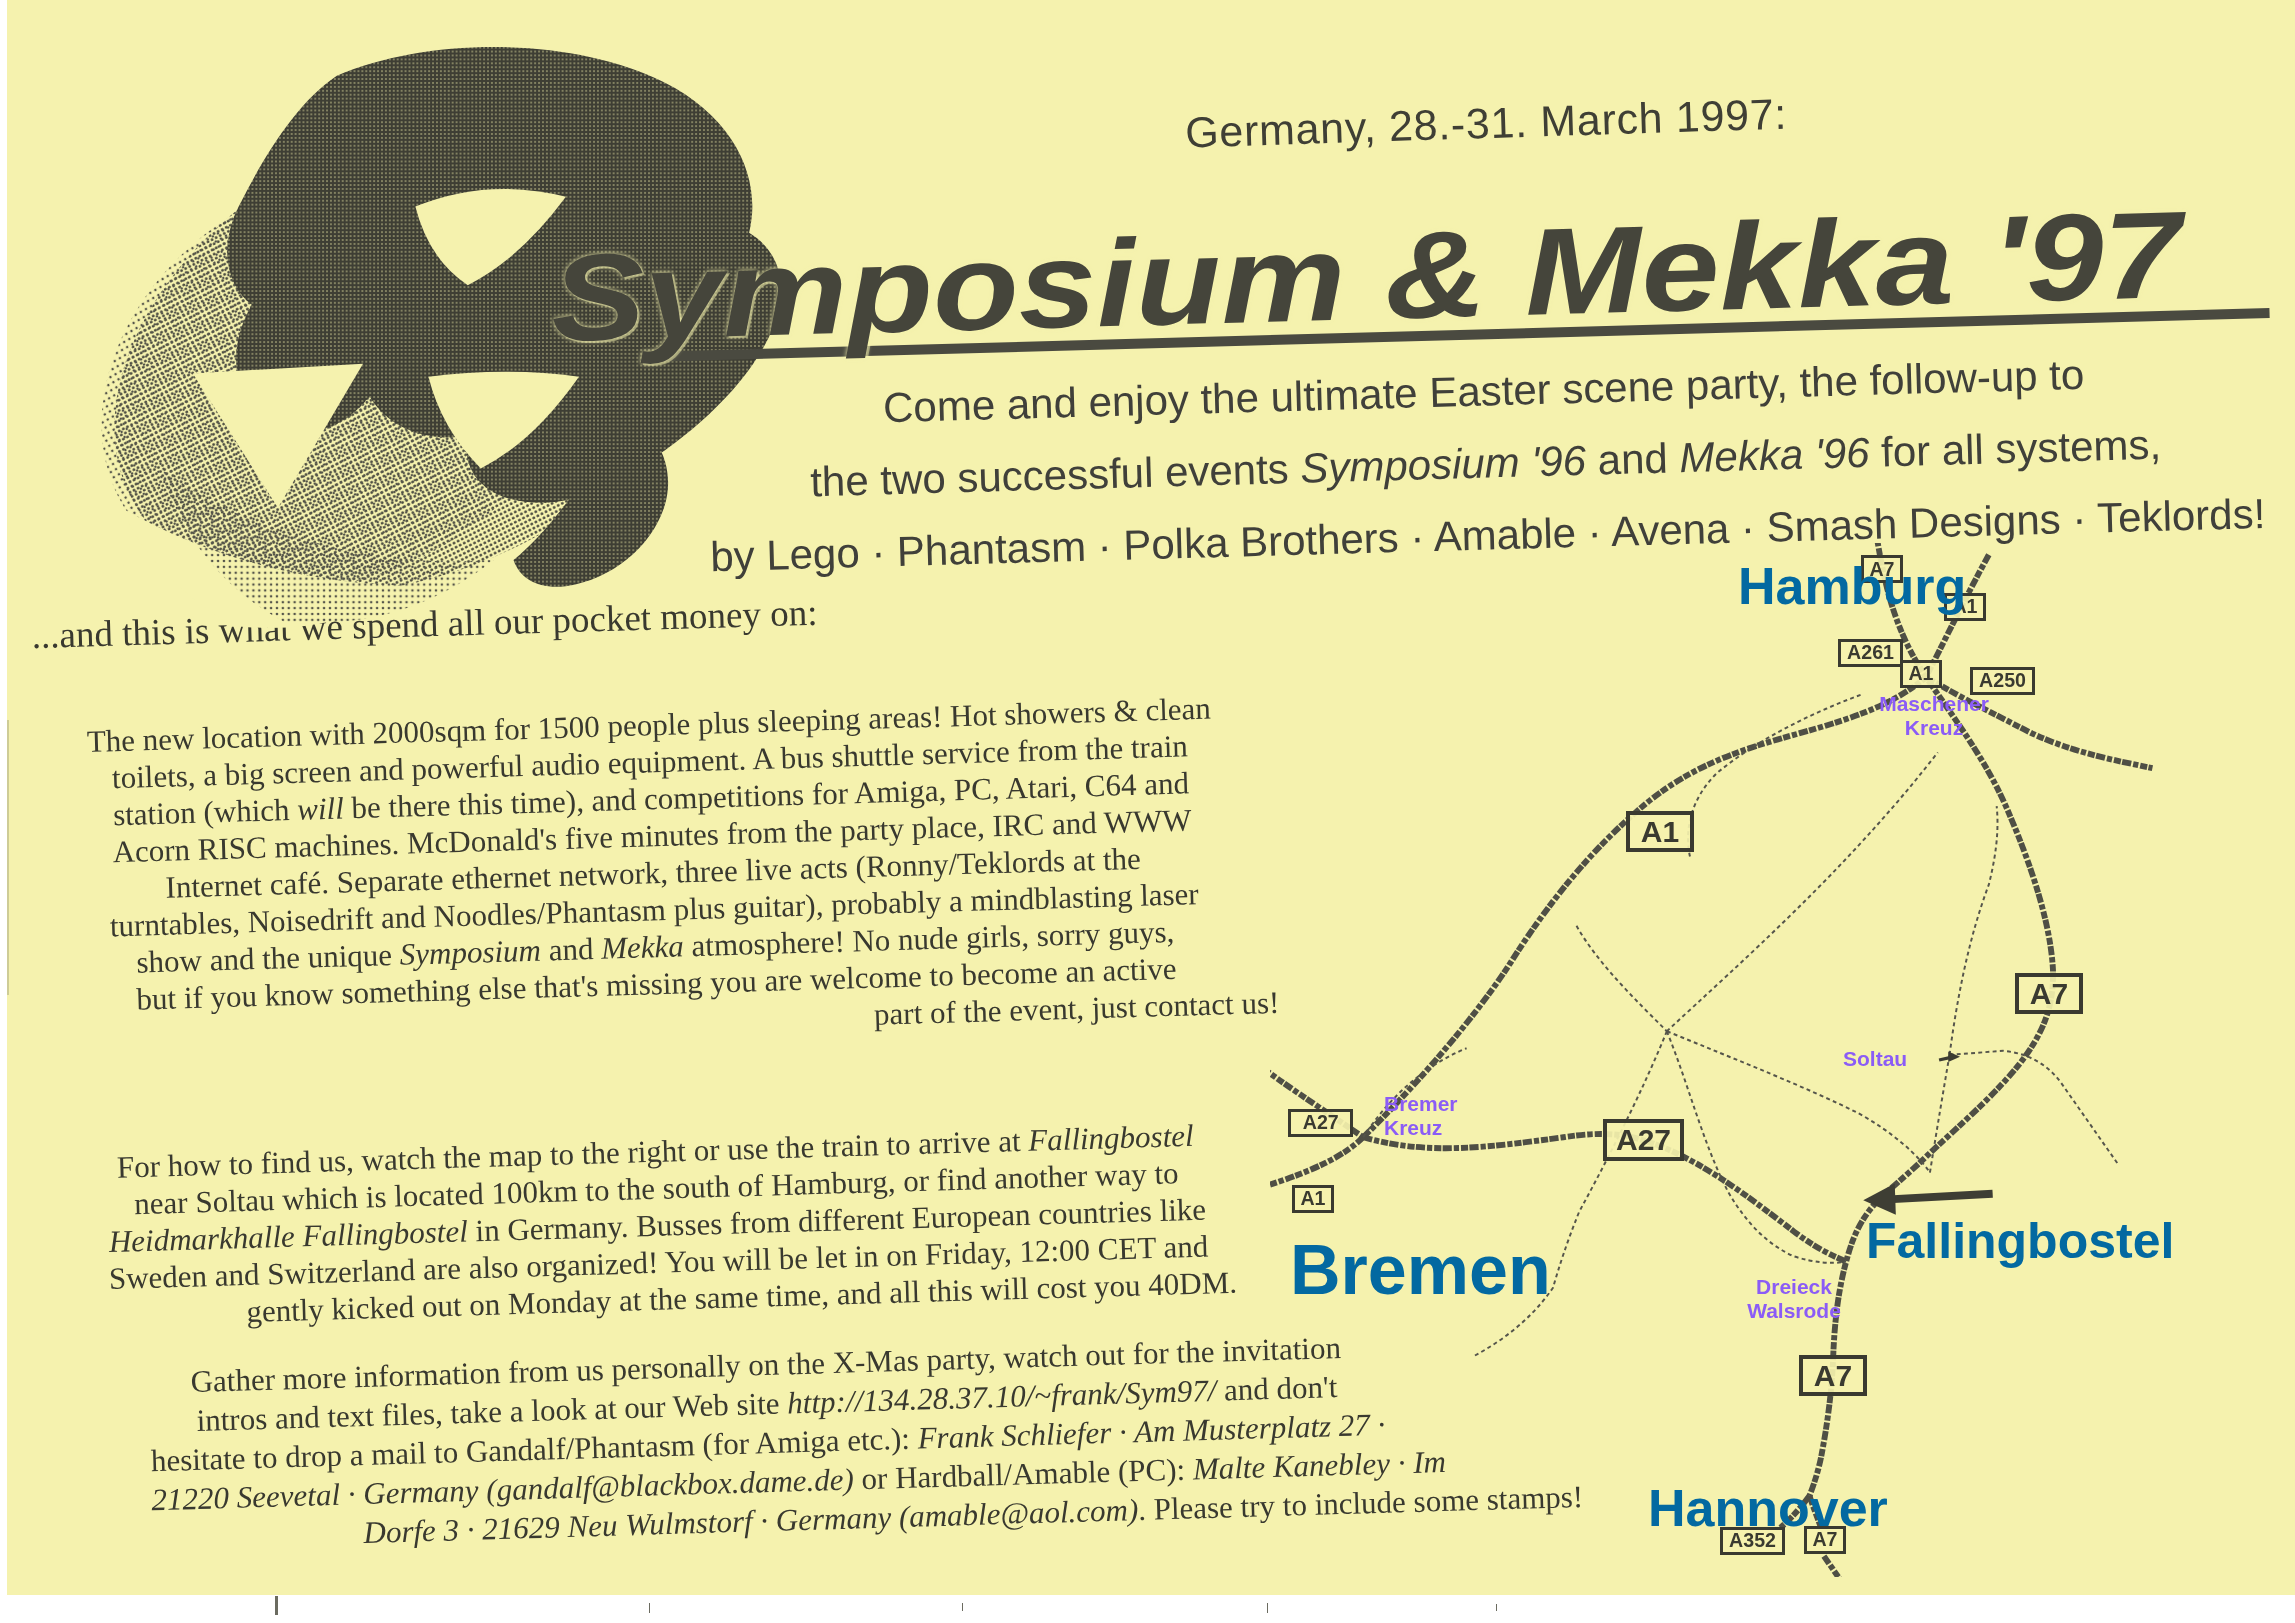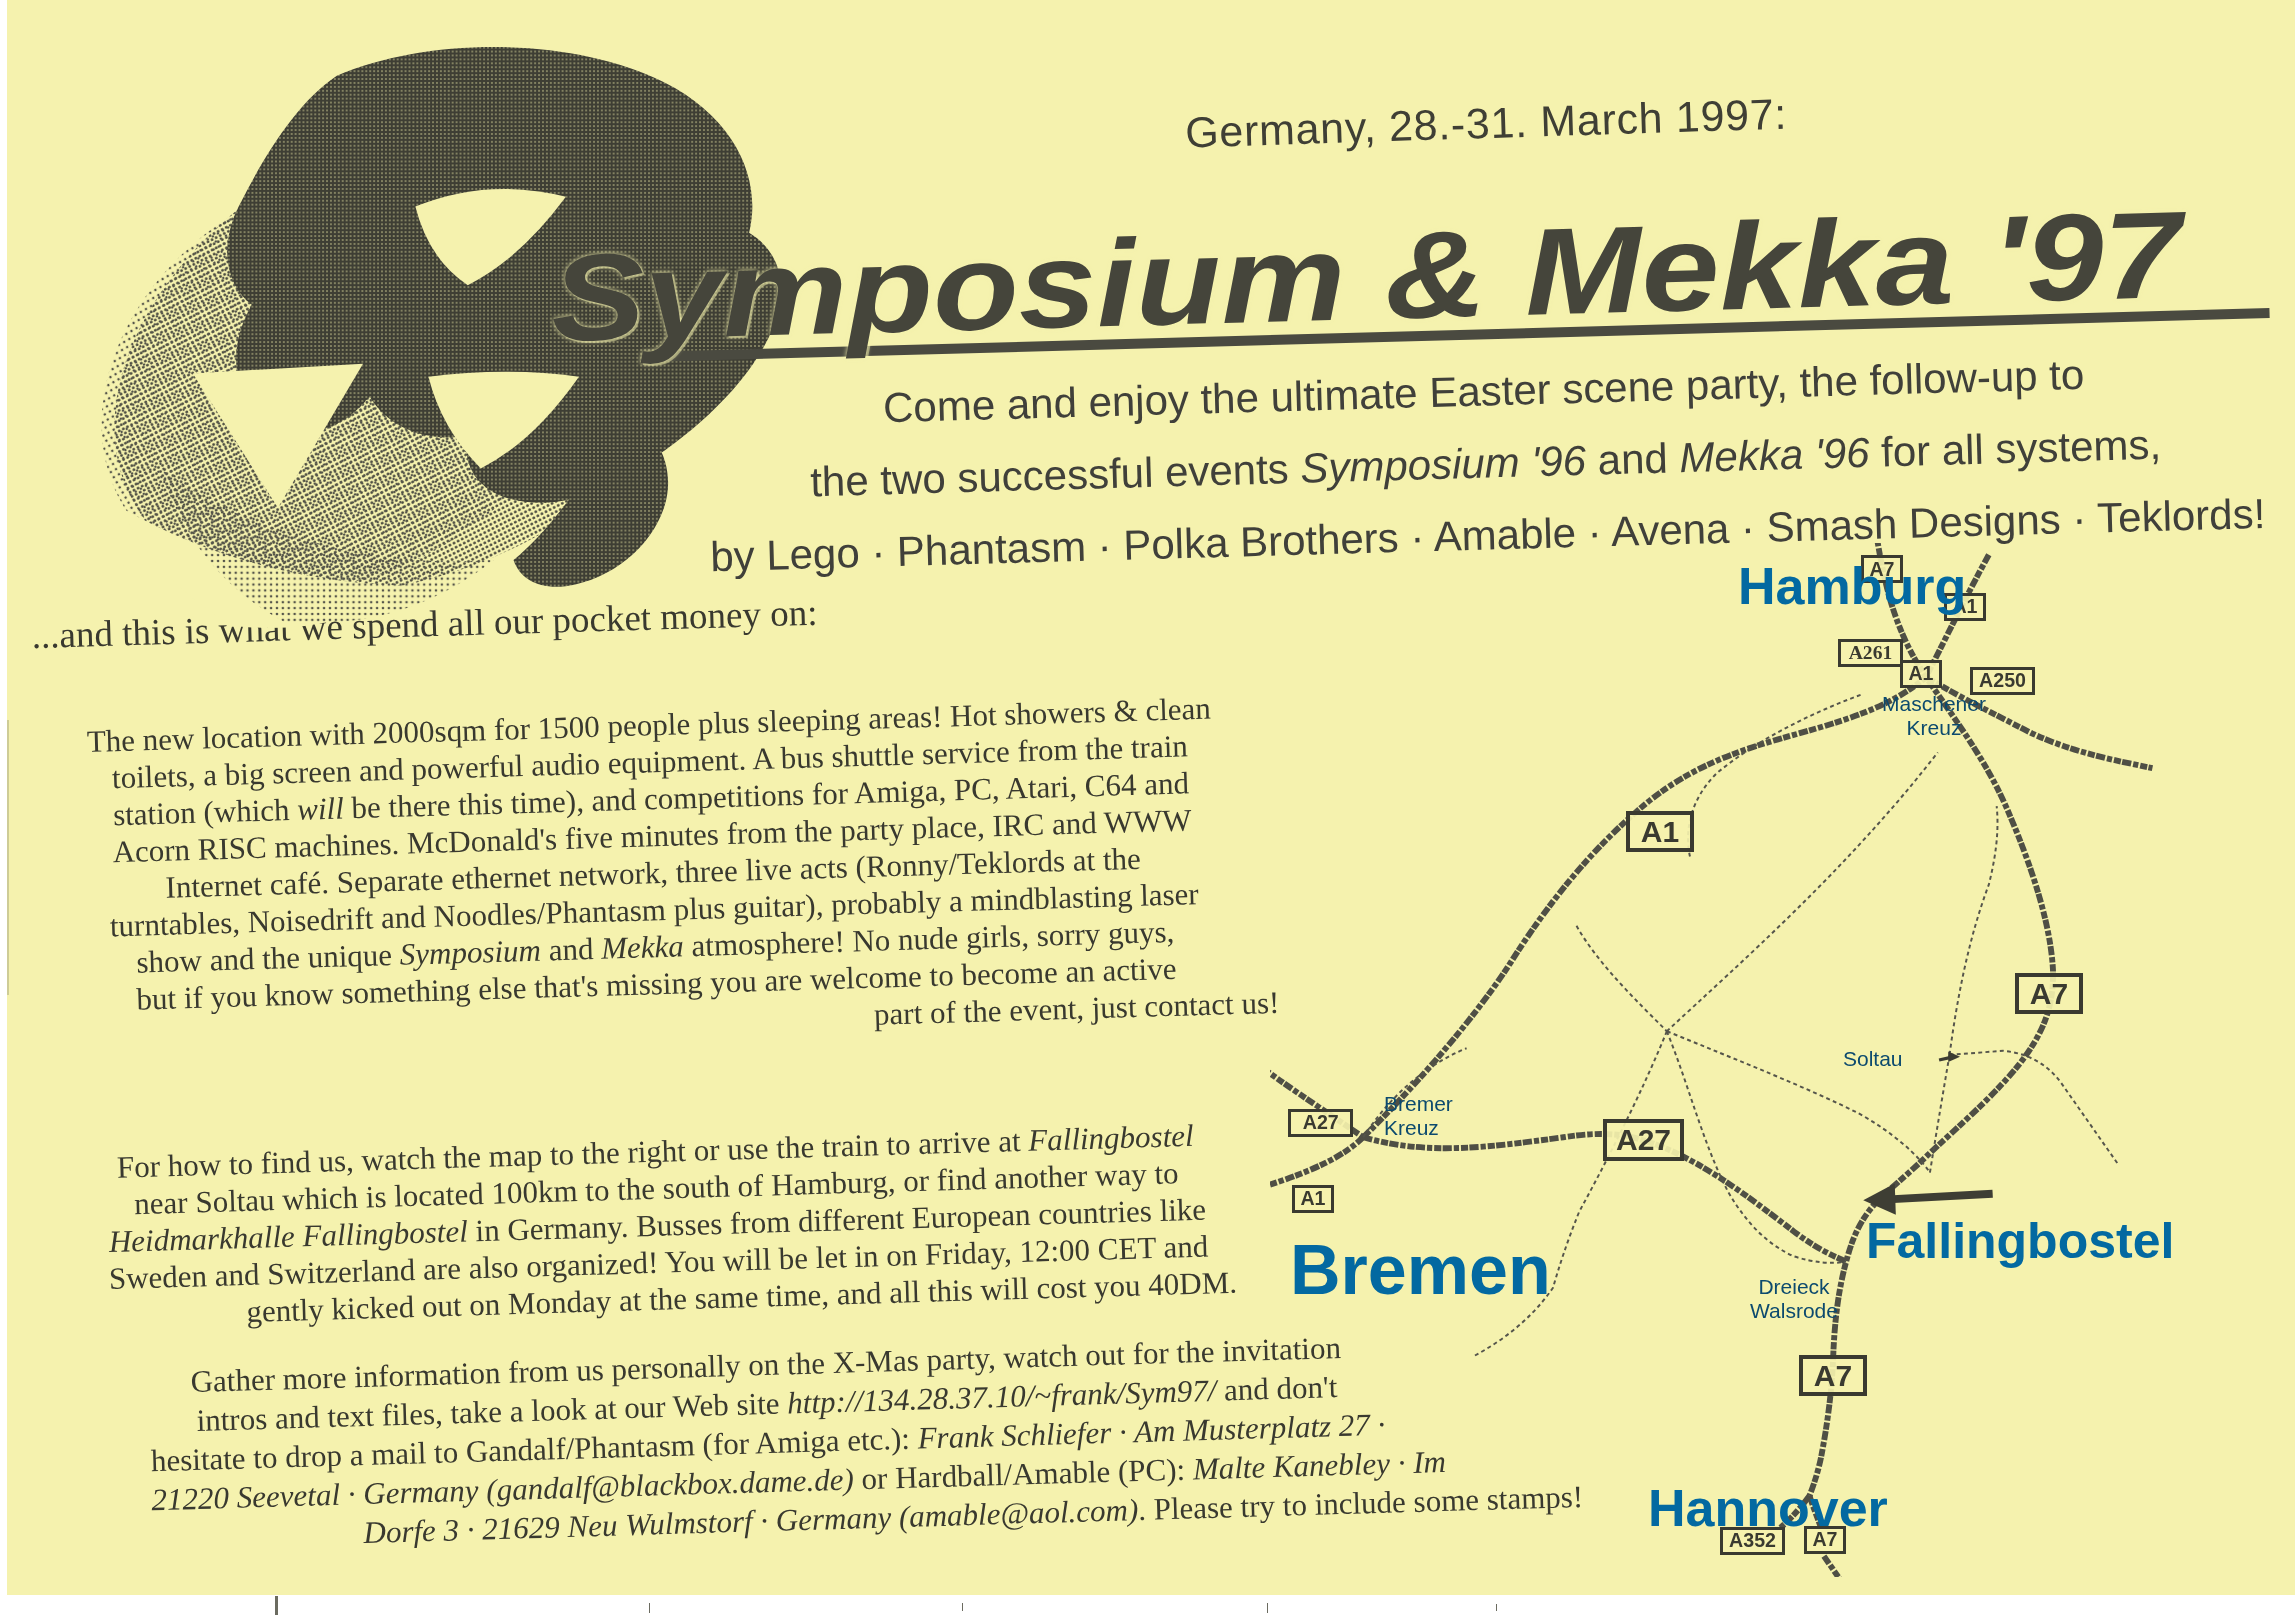--- a/index.html
+++ b/index.html
@@ -54,21 +54,21 @@
   .par1 .pline:nth-child(9){text-align:right;padding-right:6.5px;}
   .par2 .pline:nth-child(5){transform:translateX(82px);}
   .par3 .pline:nth-child(4){transform:translateX(29.5px);}
   .par3 .pline:nth-child(5){transform:translateX(203px);}
   .it{font-style:italic;}
   
   .map{position:absolute;left:1270px;top:543px;width:1026px;height:1034px;z-index:1;}
   .map svg{position:absolute;left:0;top:0;}
   .map-label{position:absolute;font-weight:bold;color:#0369a1;white-space:nowrap;z-index:6;}
   .city{letter-spacing:0px;}
-  .place{font-size:21px;line-height:23.6px;color:#0c4a6e;font-weight:normal;}
+  .place{font-size:21px;line-height:23.6px;color:#8b5cf6;font-weight:bold;}
   .badge{
     position:absolute;box-sizing:border-box;border:3.3px solid #3a3a30;
     background:rgba(245,242,174,.92);color:#3a3a30;font-weight:bold;
     display:flex;align-items:center;justify-content:center;z-index:5;
   }
   .badge.sm {width:42px;height:27.5px;font-size:19.6px;border-width:3.3px;}
   .badge.smw{width:65px;height:27.5px;font-size:19.6px;border-width:3.3px;}
   .badge.lg {width:68px;height:41px;font-size:30px;border-width:4.6px;}
   .badge.lgw{width:81px;height:42px;font-size:30px;border-width:4.6px;}
   
@@ -207,21 +207,21 @@
     </div>
     <div class="place" style="position: absolute; left: 573px; top: 504px; width: 92px; ">
       <div>Soltau</div>
     </div>
     <div class="place" style="position: absolute; left: 462px; top: 732px; width: 124px; text-align: center;">
       <div>Dreieck</div>
       <div>Walsrode</div>
     </div>
     <div class="badge sm" style="left: 591px; top: 12.4px;">A7</div>
     <div class="badge sm" style="left: 674px; top: 50px;">A1</div>
-    <div class="badge smw" style="left: 568px; top: 96px; font-family: Liberation Serif, serif;">A261</div>
+    <div class="badge smw" style="left: 568px; top: 96px;">A261</div>
     <div class="badge sm" style="left: 630px; top: 117px;">A1</div>
     <div class="badge smw" style="left: 700px; top: 124px;">A250</div>
     <div class="badge lg" style="left: 356px; top: 268px;">A1</div>
     <div class="badge smw" style="left: 18.3px; top: 566px;">A27</div>
     <div class="badge sm" style="left: 22px; top: 642px;">A1</div>
     <div class="badge lg" style="left: 745px; top: 430px;">A7</div>
     <div class="badge lgw" style="left: 333px; top: 576px;">A27</div>
     <div class="badge lg" style="left: 529px; top: 812px;">A7</div>
     <div class="badge smw" style="left: 450px; top: 984px;">A352</div>
     <div class="badge sm" style="left: 534px; top: 983px;">A7</div>

